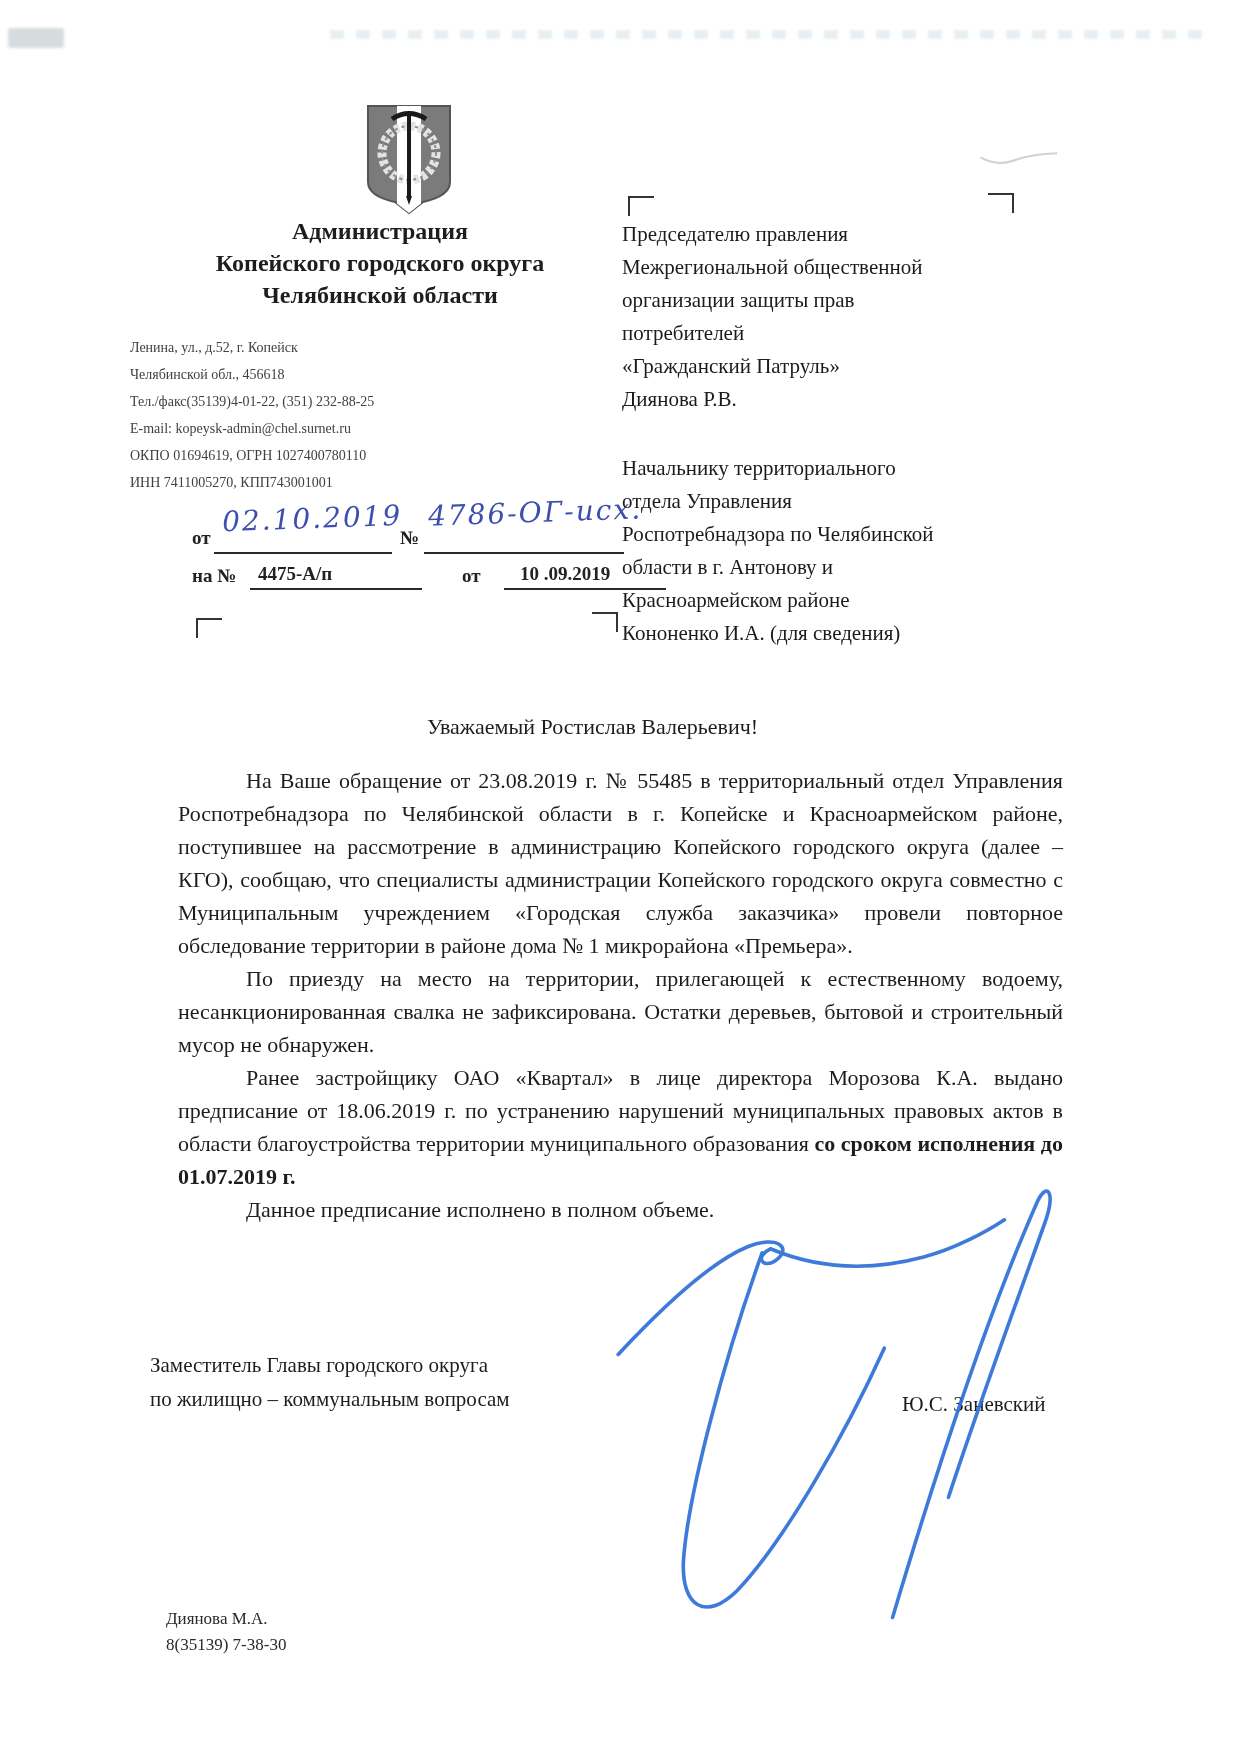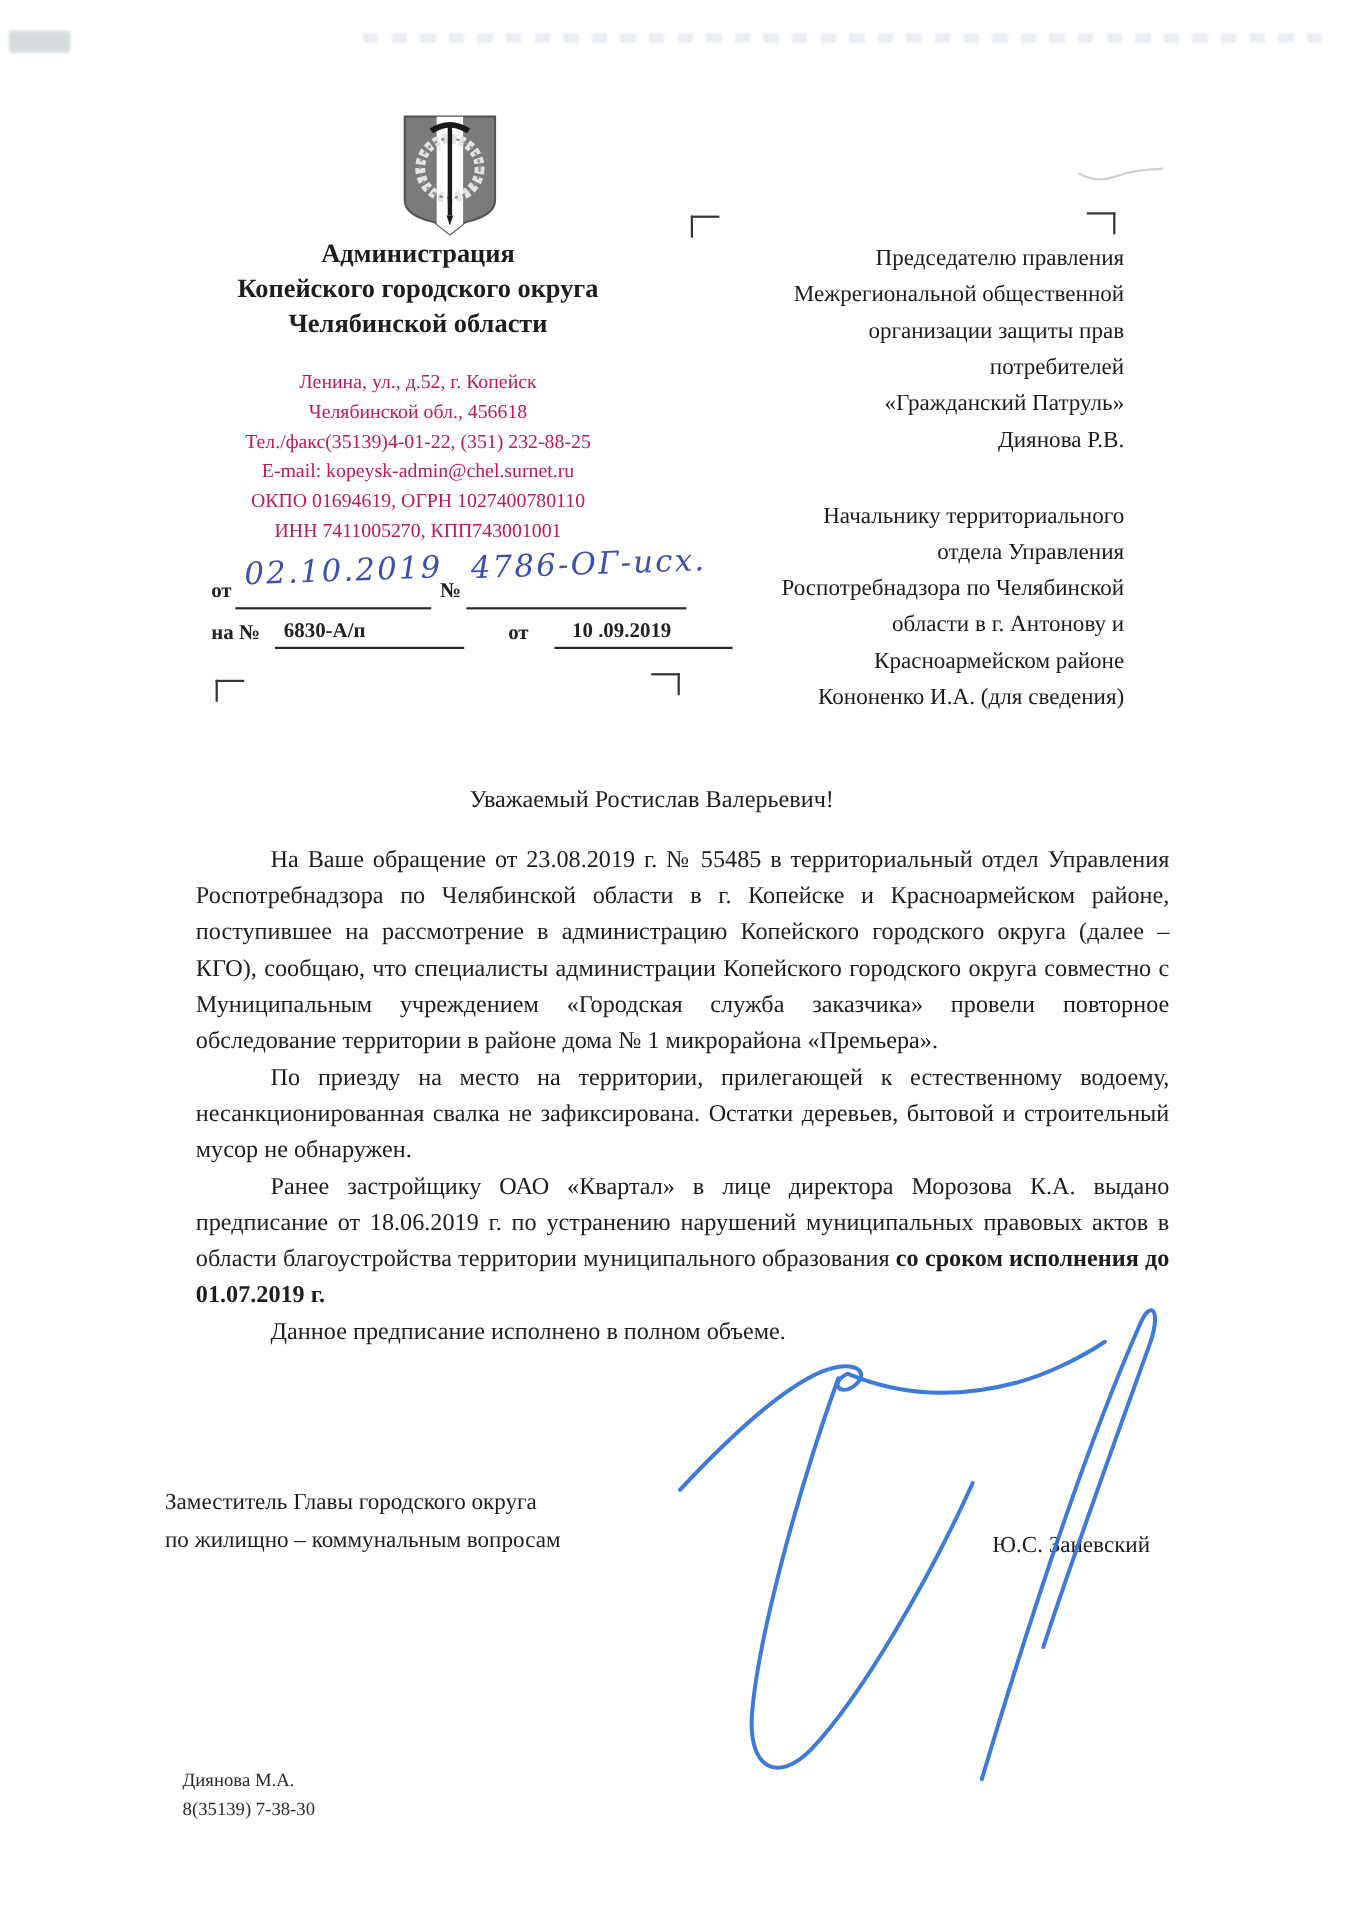--- a/index.html
+++ b/index.html
@@ -23,39 +23,39 @@
   }
   .smudge {
     top:28px; left:8px; width:56px; height:20px;
     background:#9aa6ae; opacity:.4; filter:blur(1.5px);
     border-radius:3px;
   }
 
   
   .org-block { top:215px; left:150px; width:460px; text-align:center;
     font-weight:bold; font-size:24px; line-height:32px; }
-  .addr-block { top:334px; left:130px; width:500px; text-align:center;
-    font-size:18px; line-height:27px; color:#be185d; }
+  .addr-block { top:334px; left:130px; width:500px; 
+    font-size:14px; line-height:27px; color:#404040; }
 
   
   .ref-label { font-size:19px; color:#222;font-weight:bold; }
   .handwriting {
     font-family:"DejaVu Serif", serif; font-style:italic;
     color:#3c4fae; font-size:28px; letter-spacing:2px;
     transform:rotate(-2deg); white-space:nowrap;
   }
   .uline { border-bottom:2px solid #2a2a2a; height:1px; }
 
   
   .corner { width:24px; height:18px; }
   .corner.tl { border-left:2.5px solid #333; border-top:2.5px solid #333; }
   .corner.tr { border-right:2.5px solid #333; border-top:2.5px solid #333; }
 
   
-  .recipient { left:622px; width:400px; text-align:right;
+  .recipient { left:622px; width:400px; text-align:left;
     font-size:21px; line-height:33px; color:#1b1b1b; }
 
   
   .salutation { top:714px; left:150px; width:885px; text-align:center; font-size:22px; }
   .body-block { top:764px; left:150px; width:885px;
     font-size:22px; line-height:33px; text-align:justify;margin-left:28px; }
   .body-block p { margin:0; text-indent:68px; }
 
   
   .sig-title { top:1348px; left:150px; width:560px; font-size:21px; line-height:34px; }
@@ -109,21 +109,21 @@
   </div>
 
   <span class="abs ref-label" style="top:527px; left:192px;">от</span>
   <span class="abs handwriting" style="top:502px; left:222px;">02.10.2019</span>
   <span class="abs uline" style="top:551px; left:214px; width:178px;"></span>
   <span class="abs ref-label" style="top:527px; left:400px;">№</span>
   <span class="abs handwriting" style="top:496px; left:428px;">4786-ОГ-исх.</span>
   <span class="abs uline" style="top:551px; left:424px; width:200px;"></span>
 
   <span class="abs ref-label" style="top:565px; left:192px;">на №</span>
-  <span class="abs ref-label" style="top:563px; left:258px;">6830-А/п</span>
+  <span class="abs ref-label" style="top:563px; left:258px;">4475-А/п</span>
   <span class="abs uline" style="top:587px; left:250px; width:172px;"></span>
   <span class="abs ref-label" style="top:565px; left:462px;">от</span>
   <span class="abs ref-label" style="top:563px; left:520px;">10 .09.2019</span>
   <span class="abs uline" style="top:587px; left:504px; width:162px;"></span>
 
   <div class="abs corner tl" style="top:618px; left:196px;"></div>
   <div class="abs corner tr" style="top:612px; left:592px;"></div>
 
   <div class="abs corner tl" style="top:196px; left:628px;"></div>
   <div class="abs corner tr" style="top:193px; left:988px;"></div>

